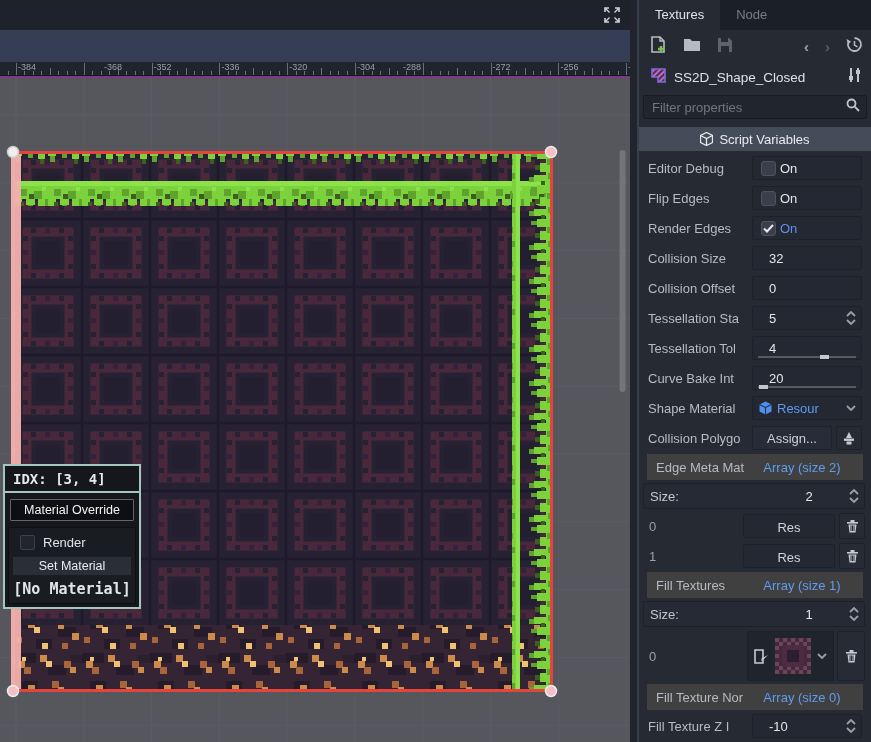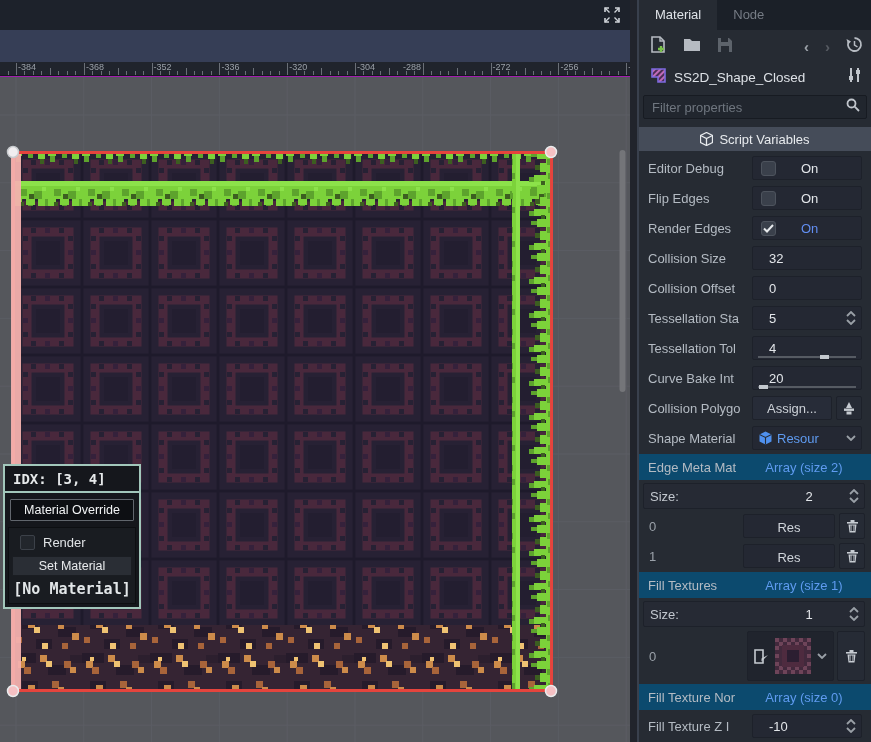--- a/index.html
+++ b/index.html
@@ -60,28 +60,28 @@
 
   .props { position:relative; }
   .cat-header { margin:2px 0 2px 0; height:24px; background:#454c59; display:flex;
     align-items:center; justify-content:center; gap:6px; color:#e8ebee; font-size:13px; }
   .prow { display:flex; align-items:center; height:30px; padding:0 9px 0 9px; }
   .plabel { flex:1; font-size:13px; color:#b4bbc3; white-space:nowrap; overflow:hidden; }
   .vbox { position:relative; width:110px; height:24px; background:#242833; border:1px solid #1d212a;
     border-radius:2px; display:flex; align-items:center; padding:0 5px 0 8px; color:#e3e6ea; font-size:13px; }
   .vbox .num { padding-left:8px; }
   .vbox .flex1 { flex:1; }
-  .check-lab { font-size:13px; color:#e3e6ea; margin-left:25px; }
+  .check-lab { font-size:13px; color:#e3e6ea; margin-left:4px; }
   .check-lab.on-blue { color:#628ef2; }
   .cbx { width:15px; height:15px; background:#3a404b; border:1px solid #4d535d; border-radius:3px;
     display:flex; align-items:center; justify-content:center; }
   .cbx svg { display:block; }
   .slider-line { position:absolute; left:5px; right:5px; bottom:1px; height:2px; background:#565b63; }
   .slider-grab { position:absolute; bottom:0px; width:9px; height:4px; background:#c3c8ce; }
-  .arr-row { background:#0c4a6e; height:26px; margin:1px 0; display:flex; align-items:center; padding:0 12px 0 9px; }
+  .arr-row { background:#404040; height:26px; margin:1px 8px; display:flex; align-items:center; padding:0 6px 0 9px; }
   .arr-link { width:110px; text-align:center; color:#5f9bf0; font-size:13px; }
   .sub-row { display:flex; align-items:center; height:30px; padding:0 6px 0 4px; }
   .sizebox { display:flex; align-items:center; flex:1; height:26px; background:#262a34;
     border:1px solid #1d212a; border-radius:2px; padding:0 5px 0 6px; }
   .sizebox .sz-label { flex:1; font-size:13px; color:#c3c8cf; }
   .sizebox .sz-val { width:80px; text-align:center; color:#e3e6ea; font-size:13px; }
   .idx-label { flex:1; font-size:13px; color:#9aa1a9; padding-left:6px; }
   .res-box { display:flex; align-items:center; width:92px; height:24px; background:#242833;
     border:1px solid #1d212a; border-radius:2px; padding:0 5px; gap:5px; color:#cfd4da; font-size:13px;flex-direction:column; }
   .trash-btn { width:26px; height:26px; margin-left:4px; background:#262b35; border:1px solid #1d212a;
@@ -186,21 +186,21 @@
         <div class="tick" style="left: 558.4px; height: 12px;"></div>
         <div class="tick" style="left: 566.875px; height: 4px;"></div>
         <div class="tick" style="left: 575.35px; height: 4px;"></div>
         <div class="tick" style="left: 583.825px; height: 4px;"></div>
         <div class="tick" style="left: 592.3px; height: 7px;"></div>
         <div class="tick" style="left: 600.775px; height: 4px;"></div>
         <div class="tick" style="left: 609.25px; height: 4px;"></div>
         <div class="tick" style="left: 617.725px; height: 4px;"></div>
         <div class="tick" style="left: 626.2px; height: 12px;"></div>
         <span class="rlabel" style="left: 18px;">-384</span>
-        <span class="rlabel" style="left: 86px;">-368</span>
+        <span class="rlabel" style="left: 104px;">-368</span>
         <span class="rlabel" style="left: 153.6px;">-352</span>
         <span class="rlabel" style="left: 221.4px;">-336</span>
         <span class="rlabel" style="left: 289.2px;">-320</span>
         <span class="rlabel" style="left: 357px;">-304</span>
         <span class="rlabel" style="left: 403px;">-288</span>
         <span class="rlabel" style="left: 492.6px;">-272</span>
         <span class="rlabel" style="left: 560.4px;">-256</span>
         <span class="rlabel" style="left: 628.2px;">-240</span>
       </div>
 
@@ -334,21 +334,21 @@
           <div class="nomat">[No Material]</div>
         </div>
       </div>
     </div>
   </div>
 
   <div class="splitter"></div>
 
   <div class="inspector">
     <div class="tabbar">
-      <div class="tab active">Material</div>
+      <div class="tab active">Textures</div>
       <div class="tab">Node</div>
     </div>
 
     <div class="itoolbar">
       <span>
         <svg width="17" height="18" viewBox="0 0 17 18">
             <path d="M2 1 h8 l4 4 v11 h-12 z" fill="none" stroke="#b6bbc2" stroke-width="1.6"></path>
             <path d="M10 1 v4 h4" fill="none" stroke="#b6bbc2" stroke-width="1.4"></path>
             <path d="M11 10 v6 M8 13 h6" stroke="#7bc14d" stroke-width="2.4"></path>
           </svg>
@@ -482,44 +482,44 @@
       <div class="prow">
         <span class="plabel">Curve Bake Int</span>
         <div class="vbox">
           <span class="num">20</span>
           <span class="slider-line"></span>
           <span class="slider-grab" style="left:6%"></span>
         </div>
       </div>
 
       <div class="prow">
+        <span class="plabel">Shape Material</span>
+        <div class="vbox" style="padding-left:6px;">
+          <svg width="13" height="14" viewBox="0 0 13 14">
+              <path d="M6.5 0.5 L12.5 3.5 V10.5 L6.5 13.5 L0.5 10.5 V3.5 Z" fill="#4f90ee"></path>
+              <path d="M0.5 3.5 L6.5 6.5 L12.5 3.5 M6.5 6.5 V13.5" fill="none" stroke="#262b33" stroke-width="1.1"></path>
+            </svg>
+          <span class="resour-txt">Resour</span>
+          <svg width="10" height="6" viewBox="0 0 10 6">
+              <path d="M1 1 L5 5 L9 1" fill="none" stroke="#9aa0a7" stroke-width="1.8"></path>
+            </svg>
+        </div>
+      </div>
+
+      <div class="prow">
         <span class="plabel">Collision Polygo</span>
         <div style="display:flex;align-items:center;width:110px;">
           <div class="assign-btn">Assign...</div>
           <div class="tool-btn">
             <svg width="14" height="13" viewBox="0 0 14 13">
                 <path d="M7 0 L10 6 H4 Z" fill="#c6cbd1"></path>
                 <rect x="2" y="6.5" width="10" height="2.4" fill="#c6cbd1"></rect>
                 <rect x="4.5" y="9.5" width="5" height="3" fill="#c6cbd1"></rect>
               </svg>
           </div>
-        </div>
-      </div>
-
-      <div class="prow">
-        <span class="plabel">Shape Material</span>
-        <div class="vbox" style="padding-left:6px;">
-          <svg width="13" height="14" viewBox="0 0 13 14">
-              <path d="M6.5 0.5 L12.5 3.5 V10.5 L6.5 13.5 L0.5 10.5 V3.5 Z" fill="#4f90ee"></path>
-              <path d="M0.5 3.5 L6.5 6.5 L12.5 3.5 M6.5 6.5 V13.5" fill="none" stroke="#262b33" stroke-width="1.1"></path>
-            </svg>
-          <span class="resour-txt">Resour</span>
-          <svg width="10" height="6" viewBox="0 0 10 6">
-              <path d="M1 1 L5 5 L9 1" fill="none" stroke="#9aa0a7" stroke-width="1.8"></path>
-            </svg>
         </div>
       </div>
 
       <div class="arr-row">
         <span class="plabel">Edge Meta Mat</span>
         <span class="arr-link">Array (size 2)</span>
       </div>
       <div class="sub-row">
         <div class="sizebox">
           <span class="sz-label">Size:</span>

